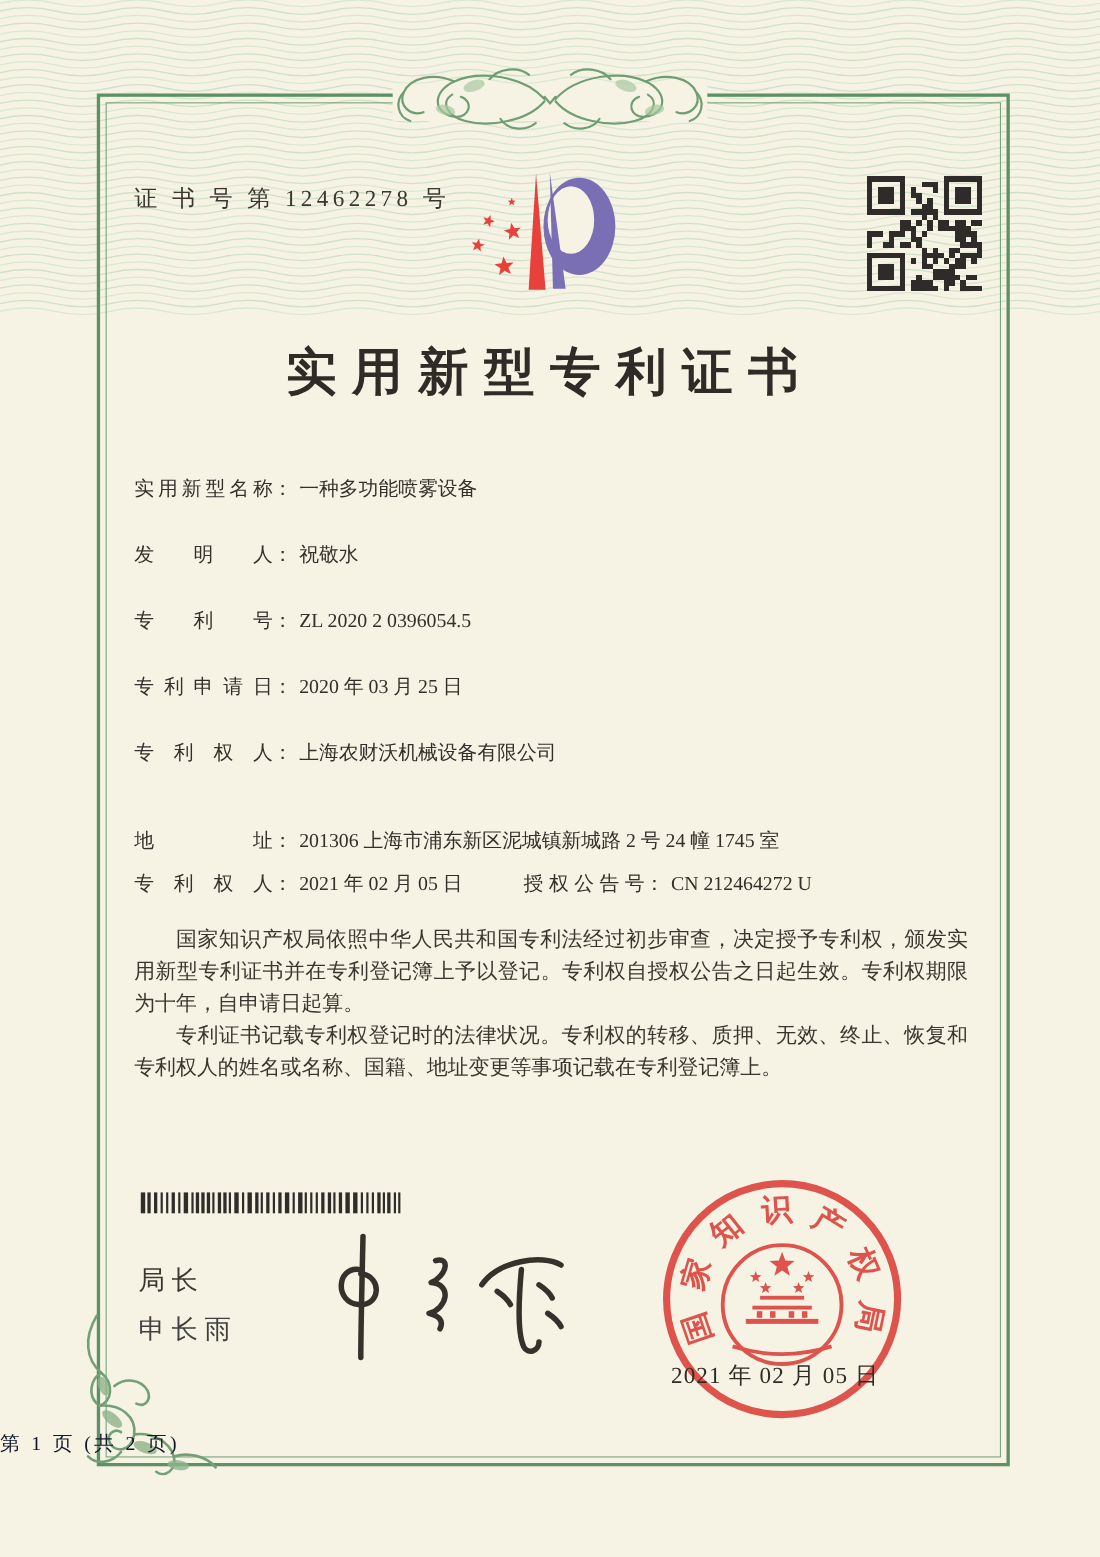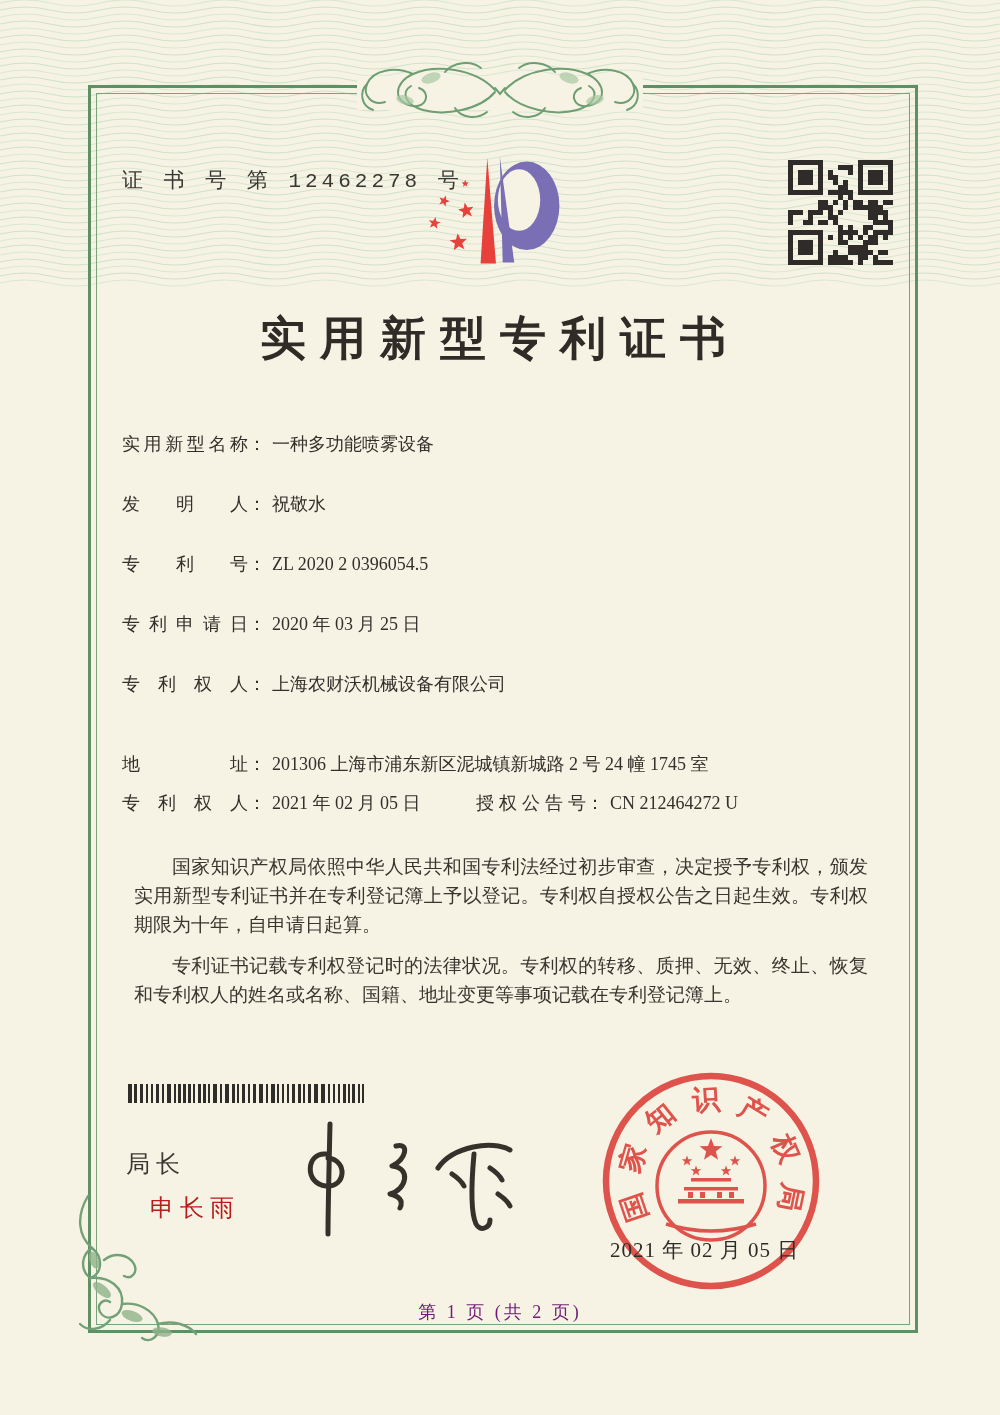--- a/index.html
+++ b/index.html
@@ -15,49 +15,49 @@
   .frame-outer{
     position:absolute;left:88px;top:85px;width:830px;height:1248px;
     border:3px solid #5f9064;z-index:1;box-sizing:border-box;
   }
   .frame-inner{
     position:absolute;left:5px;top:5px;right:5px;bottom:5px;
     border:1px solid #7aa37c;
   }
   .content{position:absolute;left:0;top:0;width:1000px;height:1415px;z-index:2;}
   .certno{
-    position:absolute;left:122px;top:166px;font-size:21px;letter-spacing:4px;color:#3a3732;font-family:Liberation Mono, monospace;
+    position:absolute;left:122px;top:166px;font-size:21px;letter-spacing:4px;color:#3a3732;
   }
   .title{
     position:absolute;left:0;top:308px;width:1000px;text-align:center;
     font-size:46px;font-weight:700;letter-spacing:14px;color:#2f2c27;
   }
   .row{position:absolute;left:122px;width:770px;font-size:18px;color:#33302b;white-space:nowrap;}
   .lbl{display:inline-block;width:126px;text-align:justify;text-align-last:justify;vertical-align:bottom;}
   .lbl2{display:inline-block;width:110px;text-align:justify;text-align-last:justify;vertical-align:bottom;}
   .val{margin-left:6px;}
   .grant2{position:absolute;left:354px;top:0;}
   .paras{
     position:absolute;left:122px;top:840px;width:758px;
     font-size:19px;line-height:29px;color:#3a362f;text-align:justify;
   }
-  .paras p{margin:12px;text-indent:2em;}
+  .paras p{margin:0;text-indent:2em;}
   #barcode{
     position:absolute;left:128px;top:1084px;width:248px;height:19px;
     display:flex;align-items:stretch;
   }
   #barcode div{height:100%;}
   .signer-title{position:absolute;left:126px;top:1148px;font-size:24px;letter-spacing:6px;
     font-family:"Liberation Sans","DejaVu Sans",sans-serif;color:#3b3833;}
   .signer-name{position:absolute;left:126px;top:1192px;font-size:24px;letter-spacing:6px;
-    font-family:"Liberation Sans","DejaVu Sans",sans-serif;color:#b91c1c;margin-left:24px;}
+    font-family:"Liberation Sans","DejaVu Sans",sans-serif;color:#404040;}
   #signature{position:absolute;left:278px;top:1116px;z-index:3;}
   #seal{position:absolute;left:596px;top:1066px;z-index:3;opacity:.93;}
   .seal-date{position:absolute;left:610px;top:1236px;font-size:21px;letter-spacing:1px;color:#2f2c28;z-index:4;}
-  .pageinfo{position:absolute;left:0;top:1300px;width:1000px;text-align:center;font-size:18px;letter-spacing:3px;color:#701a75;}
+  .pageinfo{position:absolute;left:0;top:1300px;width:1000px;font-size:18px;letter-spacing:3px;color:#0f172a;}
   .backnote{position:absolute;left:0;top:1362px;width:1000px;text-align:center;font-size:20px;letter-spacing:4px;color:#3a372f;}
   #logo{position:absolute;left:420px;top:150px;}
   #qr{position:absolute;left:788px;top:160px;}
   #top-ornament{position:absolute;left:335px;top:48px;z-index:2;}
   #corner-ornament{position:absolute;left:58px;top:1190px;z-index:2;}
 </style>
 </head>
 <body>
 
 <svg id="waves" viewBox="0 0 1000 290" width="1000" height="290">

